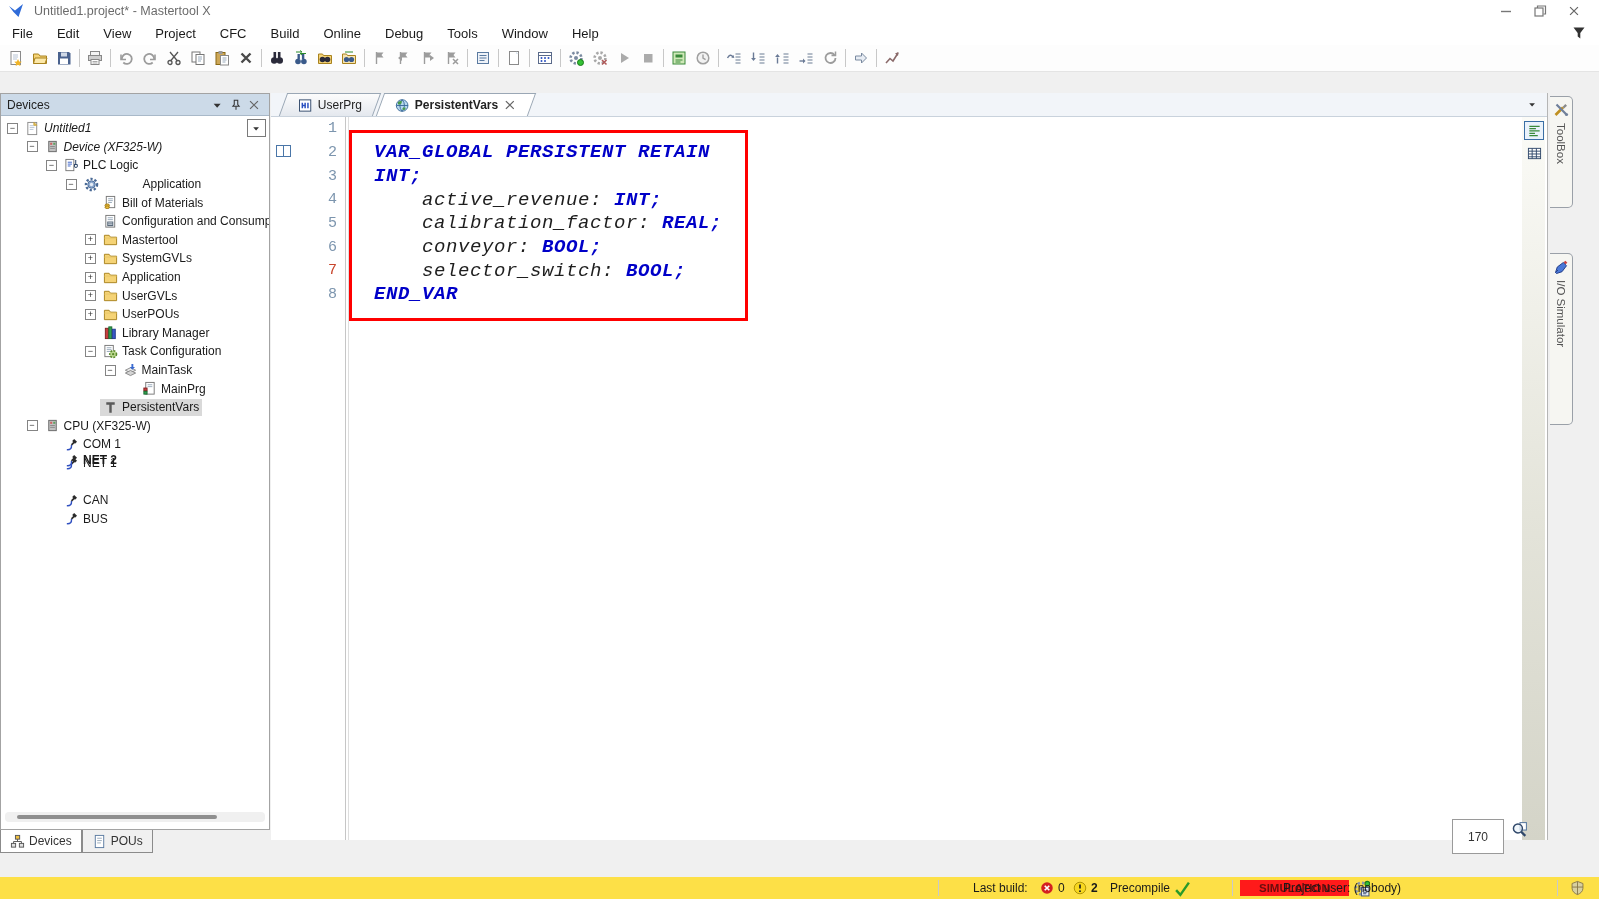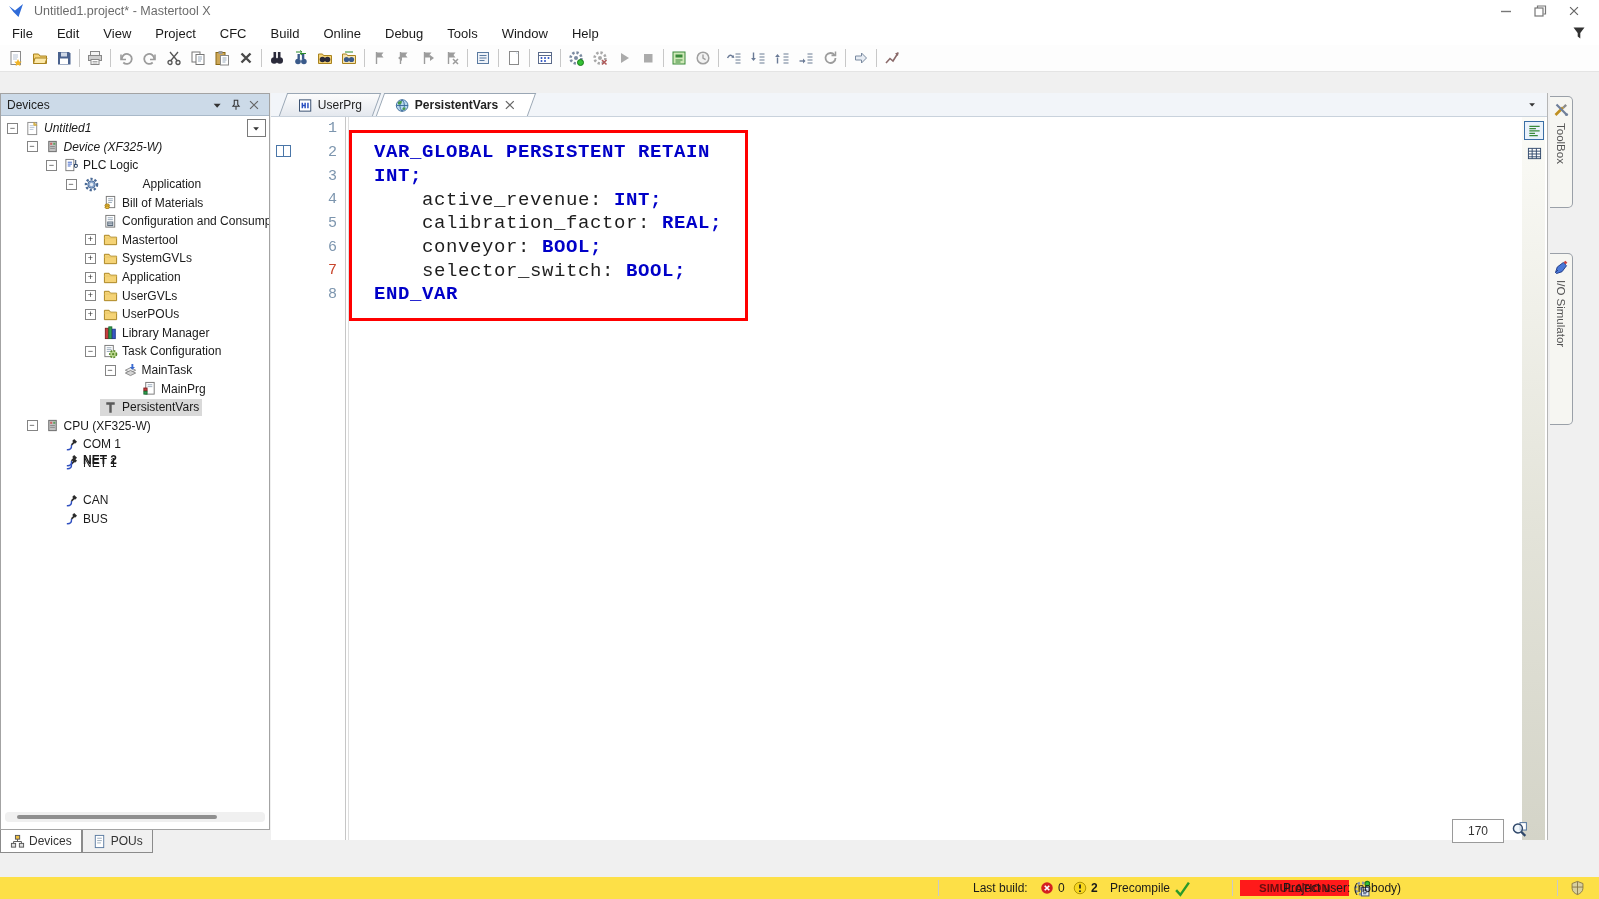--- a/index.html
+++ b/index.html
@@ -39,27 +39,27 @@
   .etab{height:22px;display:flex;align-items:center;gap:5px;padding:0 14px;transform:skewX(-20deg);border:1px solid #9aa7b5;border-bottom:none;background:linear-gradient(#fcfcfc,#e4e8ee);margin-right:3px;}
   .etab>*{transform:skewX(20deg);}
   .etab.active{background:#ffffff;font-weight:bold;}
   .etab-label{font-size:12px;color:#222;}
   .gutter-fold{left:0;top:24px;width:25px;height:723px;background:#ffffff;}
   .linenums{left:25px;top:24px;width:49px;height:723px;}
   .lnrow{height:23.66px;display:flex;align-items:center;justify-content:flex-end;padding-right:8px;font-family:"Liberation Mono",monospace;font-size:15px;color:#7c95ae;box-sizing:border-box;}
   .gsep{left:74px;top:24px;width:1px;height:723px;background:#c6c6c6;}
   .gsep2{left:77px;top:24px;width:1px;height:723px;background:#dedede;}
   .code-area{left:79px;top:24px;width:1180px;height:723px;background:#fff;}
-  .codeline{height:23.66px;display:flex;align-items:center;white-space:pre;padding-left:24px;font-family:"Liberation Mono",monospace;font-size:19px;letter-spacing:0.6px;color:#1e1e1e;}
+  .codeline{height:23.66px;display:flex;align-items:center;white-space:pre;padding-left:24px;font-family:"Liberation Mono",monospace;font-size:19px;letter-spacing:0.6px;color:#1e1e1e;font-style:italic;}
   .kw{font-weight:bold;}
   .red-box{border:3px solid #ff0000;pointer-events:none;}
   .grad-strip{left:1251px;top:24px;width:23px;height:723px;background:linear-gradient(to bottom,#fbfbf7 0%,#e4e4da 55%,#d4d4c8 100%);}
   .view-btn{width:20px;height:19px;display:flex;align-items:center;justify-content:center;background:transparent;}
   .view-btn.active{background:#eaf2fb;border:1px solid #3a6ea5;box-sizing:border-box;}
-  .zoom-box{width:52px;height:24px;background:#fff;border:1px solid #9a9a9a;display:flex;align-items:center;justify-content:center;font-size:12px;color:#333;box-sizing:border-box;}
+  .zoom-box{width:52px;height:35px;background:#fff;border:1px solid #9a9a9a;display:flex;align-items:center;justify-content:center;font-size:12px;color:#333;box-sizing:border-box;}
   
   .right-strip{left:1547px;top:93px;width:52px;height:747px;background:#f0f0f0;border-left:1px solid #b5b5b5;}
   .vtab{position:absolute;left:2px;width:23px;border:1px solid #9aa0a8;border-left:none;border-radius:0 5px 5px 0;background:#f6f6f2;display:flex;flex-direction:column;align-items:center;padding:5px 0;box-sizing:border-box;gap:5px;}
   .vtab-label{writing-mode:vertical-rl;font-size:11.5px;color:#555;}
   
   .messages-strip{left:0;top:855px;width:1599px;height:22px;background:#f0f0f0;border-top:1px solid #d8d8d8;}
   .messages-tab{position:absolute;left:3px;top:1px;width:315px;height:20px;background:#fafafa;border:1px solid #8b8b8b;border-radius:3px;display:flex;align-items:center;gap:7px;padding:0 7px;box-sizing:border-box;font-size:12px;color:#333;}
   .status-bar{left:0;top:877px;width:1599px;height:22px;background:#fde047;display:flex;align-items:center;}
   .sb-sep{width:1px;height:16px;background:#c9c9c9;position:absolute;top:3px;}
   .sb-item{position:absolute;top:0;height:22px;display:flex;align-items:center;gap:4px;font-size:12px;color:#1a1a1a;}

